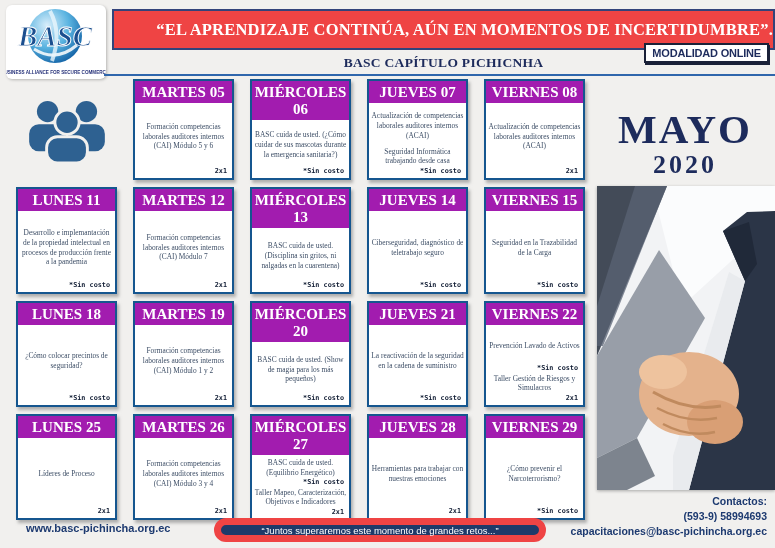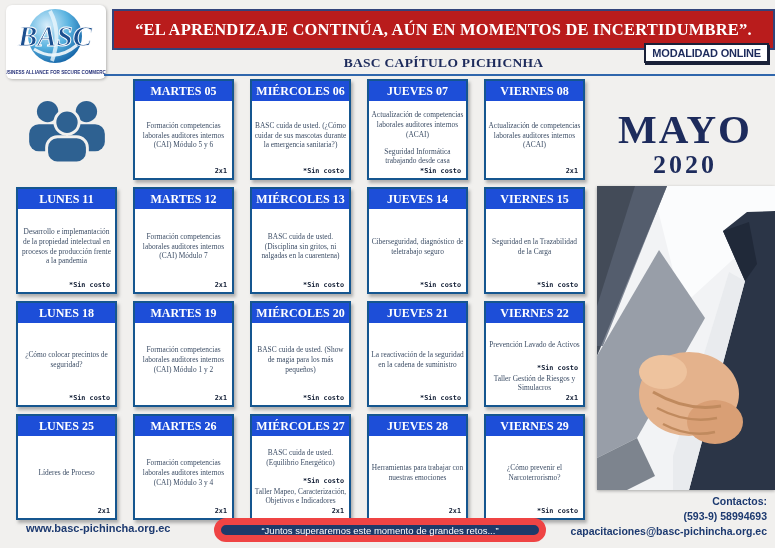--- a/index.html
+++ b/index.html
@@ -3,38 +3,38 @@
 <meta charset="utf-8">
 <style>
   html,body{margin:0;padding:0;background:#888;}
   *{box-sizing:border-box;}
   #poster{position:relative;width:775px;height:548px;background:#f1f0ee;overflow:hidden;
           font-family:"Liberation Serif",serif;}
 
   
   .logo-box{position:absolute;left:6px;top:5px;width:100px;height:74px;background:#ffffff;
             border-radius:6px;box-shadow:1px 1px 3px rgba(0,0,0,.25);}
-  .banner{position:absolute;left:112px;top:9px;right:0;height:41px;background:#b91c1c;
-          border:2px solid #33437a;display:flex;align-items:center;justify-content:center;}
+  .banner{position:absolute;left:112px;top:9px;right:0;height:41px;background:#ef4444;
+          border:2px solid #33437a;display:flex;align-items:center;justify-content:flex-end;}
   .banner-text{color:#ffffff;font-weight:bold;font-size:16.5px;letter-spacing:.2px;white-space:nowrap;}
   .subtitle{position:absolute;left:112px;right:0;top:55px;text-align:center;
             color:#1d2b5c;font-weight:bold;font-size:13.5px;letter-spacing:.3px;}
   .badge{position:absolute;right:6px;top:43px;background:#ffffff;border:2px solid #1a2138;
          box-shadow:1px 2px 0 #1a2138;padding:2px 6px;color:#1d2b5c;font-weight:bold;
          font-size:11px;font-family:"Liberation Sans",sans-serif;letter-spacing:-.2px;white-space:nowrap;margin-left:17px;}
   .rule{position:absolute;left:104px;right:0;top:74px;height:2px;background:#2f66ac;}
 
   
   #grid{position:absolute;left:16px;top:79px;display:grid;
         grid-template-columns:repeat(5,101px);grid-template-rows:101px 107px 106px 106px;
         column-gap:16px;row-gap:7px;}
   .people-cell{display:flex;align-items:center;justify-content:center;}
   .card{background:#ffffff;border:2px solid #15568f;box-shadow:2px 3px 3px rgba(120,120,120,.55);
         display:flex;flex-direction:column;overflow:hidden;}
-  .card-head{background:#1d4ed8;color:#ffffff;text-align:center;font-weight:bold;font-size:12px;
+  .card-head{background:#a21caf;color:#ffffff;text-align:center;font-weight:bold;font-size:15px;
              padding:2.5px 0;border-bottom:1.5px solid #ffffff;flex:0 0 auto;}
   .card-body{flex:1;display:flex;flex-direction:column;padding:2px 2px 2px;
              font-size:7.4px;line-height:1.32;color:#3d4e66;text-align:center;}
   .seg1{flex:1;display:flex;align-items:center;justify-content:center;}
   .seg2{padding:1px 0;}
   .price{text-align:right;font-family:"DejaVu Sans Mono",monospace;font-weight:bold;
          font-size:6.8px;color:#101c33;padding-right:3px;flex:0 0 auto;}
 
   
   .month-block{position:absolute;left:595px;top:74px;width:180px;text-align:center;color:#1d2b5c;margin-top:35px;}

